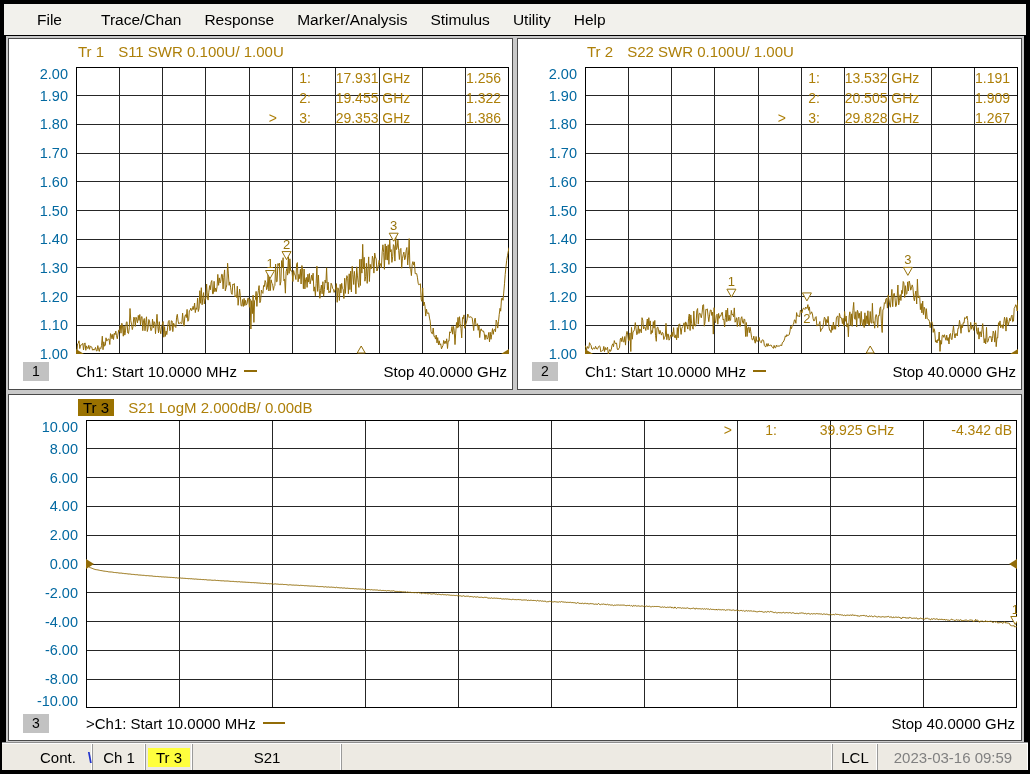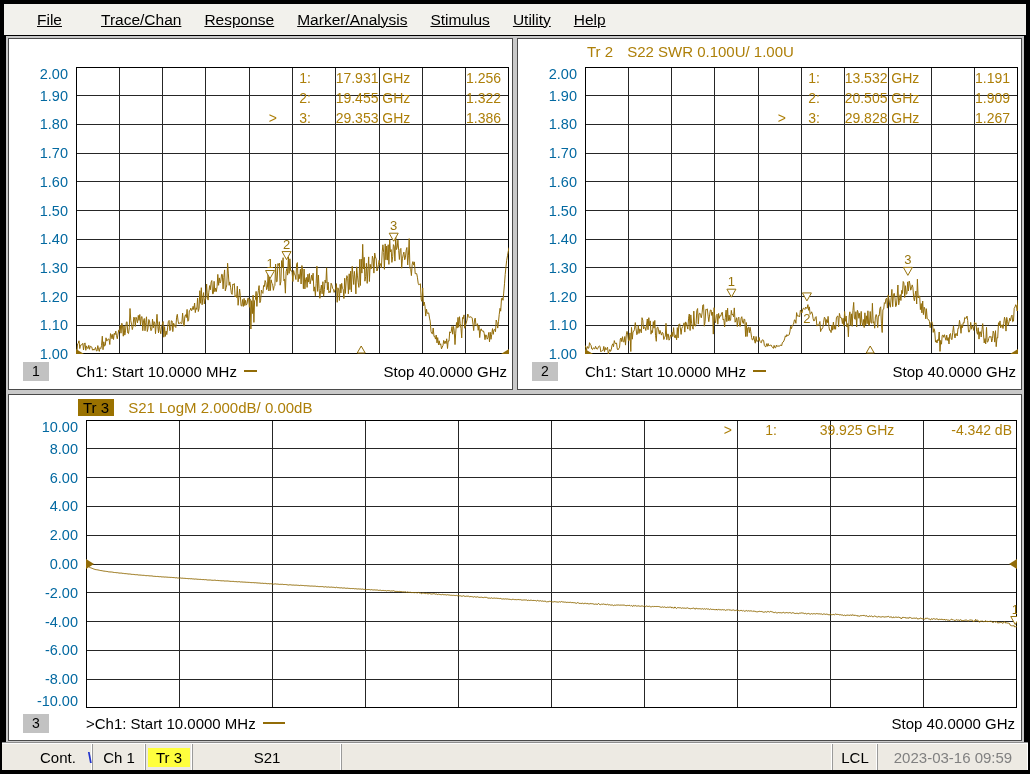--- a/index.html
+++ b/index.html
@@ -5,21 +5,21 @@
   html,body{margin:0;padding:0;}
   body{
     width:1030px;height:774px;position:relative;overflow:hidden;
     background:#000;font-family:"Liberation Sans",sans-serif;
     -webkit-font-smoothing:antialiased;
   }
   
   .menubar{
     position:absolute;left:4px;top:4px;right:4px;height:31px;
     background:#f2f1ec;display:flex;align-items:center;
-    font-size:15.5px;color:#000;padding-left:33px;box-sizing:border-box;text-decoration:underline;
+    font-size:15.5px;color:#000;padding-left:33px;box-sizing:border-box;
   }
   .menu-item{margin-right:23px;white-space:nowrap;cursor:default;}
   .menu-item:first-child{margin-right:39px;}
   
   .panel{position:absolute;background:#fff;border:1px solid #4a4a4a;box-shadow:0 0 0 2px #c9c9c9;box-sizing:border-box;}
   #p1{left:8px;top:38px;width:505px;height:352px;}
   #p2{left:517px;top:38px;width:505px;height:352px;}
   #p3{left:8px;top:394px;width:1014px;height:347px;}
   .phead{position:absolute;top:4px;left:69px;display:flex;align-items:center;gap:14px;font-size:15px;white-space:nowrap;}
   .tlabel{color:#ad7f08;}
@@ -78,20 +78,24 @@
   <span class="menu-item">File</span>
   <span class="menu-item">Trace/Chan</span>
   <span class="menu-item">Response</span>
   <span class="menu-item">Marker/Analysis</span>
   <span class="menu-item">Stimulus</span>
   <span class="menu-item">Utility</span>
   <span class="menu-item">Help</span>
 </div>
 
 <div class="panel pA" id="p1">
+  <div class="phead">
+    <span class="tlabel">Tr 1</span>
+    <span class="ptitle">S11 SWR 0.100U/ 1.00U</span>
+  </div>
   <div class="yticks" style="left: 0px; top: 28px; width: 62px; height: 287px;">
       <span class="ytick" style="top: -2px;">2.00</span>
       <span class="ytick" style="top: 19.7px;">1.90</span>
       <span class="ytick" style="top: 48.4px;">1.80</span>
       <span class="ytick" style="top: 77.1px;">1.70</span>
       <span class="ytick" style="top: 105.8px;">1.60</span>
       <span class="ytick" style="top: 134.5px;">1.50</span>
       <span class="ytick" style="top: 163.2px;">1.40</span>
       <span class="ytick" style="top: 191.9px;">1.30</span>
       <span class="ytick" style="top: 220.6px;">1.20</span>

